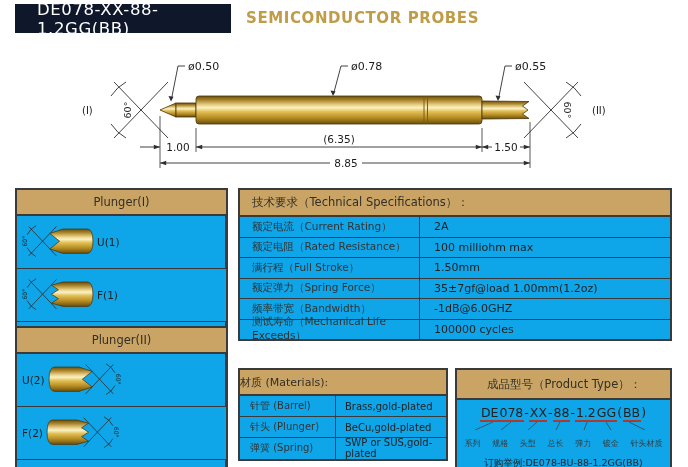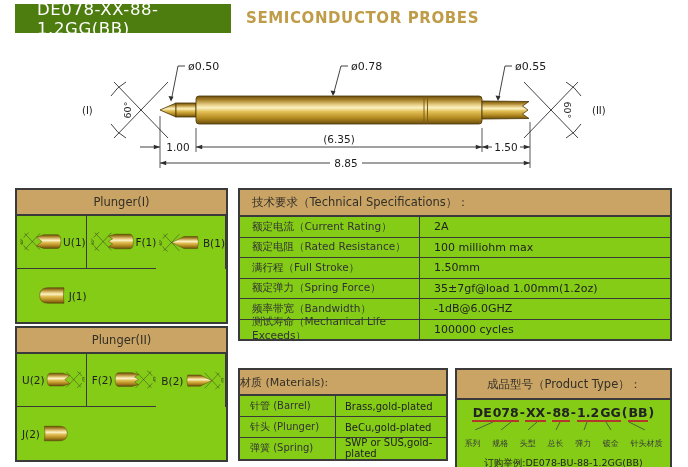--- a/index.html
+++ b/index.html
@@ -1,38 +1,38 @@
 <!DOCTYPE html>
 <html><head>
 <meta charset="utf-8">
 <style>
   html,body{margin:0;padding:0}
   body{width:688px;height:467px;background:#fff;position:relative;
        font-family:"DejaVu Sans","Liberation Sans",sans-serif;color:#333;overflow:hidden}
   .abs{position:absolute}
 
   
-  #badge{left:15px;top:4px;width:216px;height:29px;background:#4d7c0f;color:#fff;
+  #badge{left:15px;top:4px;width:216px;height:29px;background:#0f172a;color:#fff;
          font-size:16.5px;letter-spacing:.6px;display:flex;align-items:center;
          padding-left:22px;box-sizing:border-box}
   #title{left:246px;top:9px;font-size:15px;font-weight:bold;color:#bf9c47;letter-spacing:.6px}
 
   
   #drawing{left:0;top:48px}
   #drawing text{fill:#1c1c1c}
 
   
-  .tbl{border:2px solid #3a3a3a;box-sizing:border-box;background:#84cc16}
+  .tbl{border:2px solid #3a3a3a;box-sizing:border-box;background:#0ea5e9}
   .ghead{background:#c9a464;border-bottom:2px solid #3a3a3a;display:flex;align-items:center;
          color:#332f28;font-size:11.5px}
 
   
   .ptable{left:15px;width:213px}
   .ptable .ghead{height:24px;justify-content:center}
-  .pgrid{display:grid;grid-template-columns:1fr 1fr 1fr;grid-auto-rows:53px}
+  .pgrid{display:grid;grid-template-columns:1fr;grid-auto-rows:53px}
   .pcell{display:flex;align-items:center;padding-left:2px;box-sizing:border-box;overflow:hidden}
   .pcell:nth-child(odd){border-right:1.5px solid #3a3a3a}
   .pcell:nth-child(-n+2){border-bottom:1.5px solid #3a3a3a}
   .plabel{font-size:10.5px;color:#222;white-space:nowrap}
   .pcell.rev{padding-left:5px}
 
   
   #specs{left:238px;top:188px;width:434px}
   #specs .ghead{height:25px;padding-left:12px}
   #materials{left:238px;top:368px;width:210px}
@@ -44,21 +44,21 @@
   .tval{flex:1;display:flex;align-items:center;padding-left:14px;font-size:11px;color:#222}
   #specs .tname{width:180px}
   #materials .tname{width:96px;padding-left:10px;font-size:10px}
   #materials .tval{padding-left:9px;font-size:10px}
   #materials .trow{height:20.2px}
 
   
   #product{left:455px;top:368px;width:217px}
   #product .ghead{height:28px;padding-left:30px}
   #model-line{display:flex;justify-content:center;margin-top:6px;font-size:12.5px;
-              font-weight:bold;color:#222;line-height:14px}
+              font-weight:normal;color:#222;line-height:14px}
   .seg{padding:0 .5px}
   .seg.u{border-bottom:2px solid #b3372b}
   #slashes{display:block;margin:0 auto}
   #plabels{display:flex;justify-content:space-between;width:198px;margin:8px auto;
            font-size:8px;color:#3a3a3a;white-space:nowrap}
   #example{text-align:center;font-size:9.5px;color:#222;margin-top:3px}
 </style>
 </head>
 <body>
 

